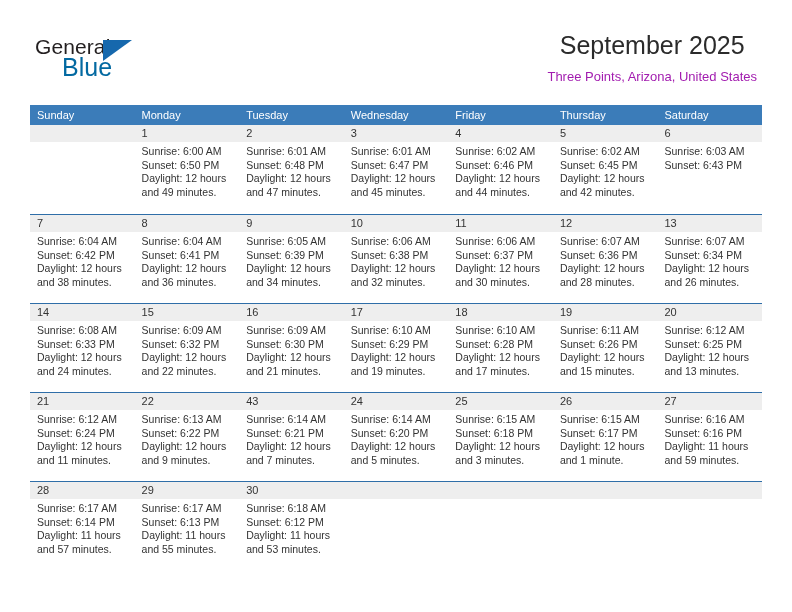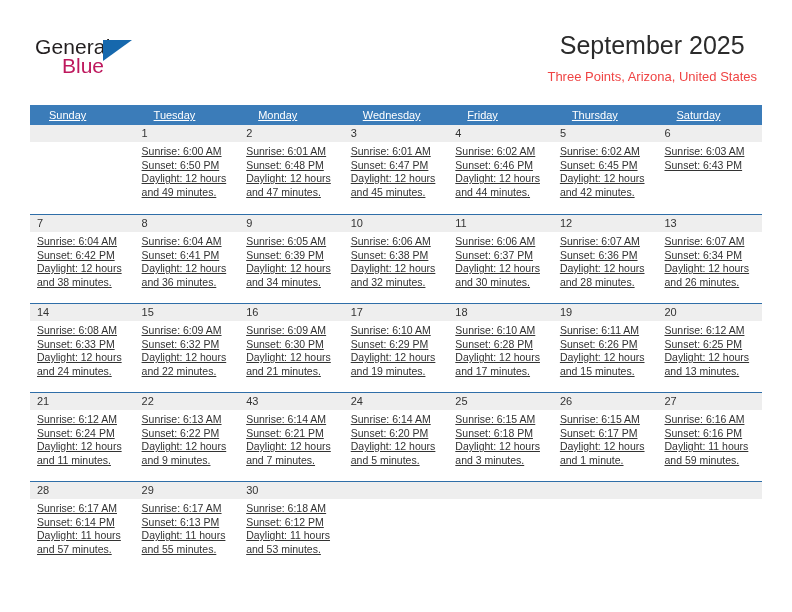--- a/index.html
+++ b/index.html
@@ -41,22 +41,22 @@
     top: 0;
     font-size: 21px;
     letter-spacing: 0.1px;
     color: #231f20;
     font-family: "Liberation Sans", sans-serif;
   }
   .logo-blue {
     position: absolute;
     left: 27px;
     top: 19px;
-    font-size: 21px;
-    color: #be185d;
+    font-size: 25px;
+    color: #0369a1;
     font-family: "Liberation Sans", sans-serif;
   }
   .logo-tri {
     position: absolute;
     left: 68px;
     top: 4px;
     width: 0;
     height: 0;
     border-left: 29px solid #1668ad;
     border-bottom: 21px solid transparent;
@@ -70,21 +70,21 @@
   }
   .cal-title {
     font-size: 25px;
     color: #2b2b2b;
     font-weight: normal;
     line-height: 30px;
     white-space: nowrap;
   }
   .cal-subtitle {
     font-size: 13px;
-    color: #ef4444;
+    color: #a21caf;
     line-height: 18px;
     margin-top: 8px;
     white-space: nowrap;
   }
 
   
   .calendar {
     position: absolute;
     left: 30px;
     top: 105px;
@@ -93,24 +93,23 @@
   .cal-head {
     display: flex;
     background: #3b7cb9;
     height: 20px;
   }
   .cal-head .dow {
     flex: 1 1 0;
     color: #ffffff;
     font-size: 11px;
     line-height: 20px;
-    padding-left: 19px;
+    padding-left: 7px;
     box-sizing: border-box;
     white-space: nowrap;
-    text-decoration: underline;
   }
   .week {
     display: flex;
     border-top: 1.4px solid #2f6ea8;
     height: 89px;
     box-sizing: border-box;
   }
   .week.first { border-top: none; }
   .cell {
     flex: 1 1 0;
@@ -127,21 +126,20 @@
     padding-left: 7px;
     box-sizing: border-box;
     white-space: nowrap;
   }
   .cell.empty .daynum-band { color: transparent; }
   .cell .info {
     padding: 3px 6px 0 7px;
     font-size: 10.5px;
     line-height: 13.6px;
     color: #333333;
-    text-decoration: underline;
   }
   .cell .info div { white-space: nowrap; }
   .cell .info div.wrap2 { white-space: normal; }
 </style>
 </head>
 <body>
 
 <div class="page">
 
   <div class="top-bar">
@@ -155,22 +153,22 @@
     <div class="title-block">
       <div class="cal-title">September 2025</div>
       <div class="cal-subtitle">Three Points, Arizona, United States</div>
     </div>
 
   </div>
 
   <div class="calendar">
     <div class="cal-head">
         <div class="dow">Sunday</div>
+        <div class="dow">Monday</div>
         <div class="dow">Tuesday</div>
-        <div class="dow">Monday</div>
         <div class="dow">Wednesday</div>
         <div class="dow">Friday</div>
         <div class="dow">Thursday</div>
         <div class="dow">Saturday</div>
       </div>
     <div id="weeks-container">
         <div class="week first">
           <div class="cell empty">
             <div class="daynum-band"></div>
           </div>

